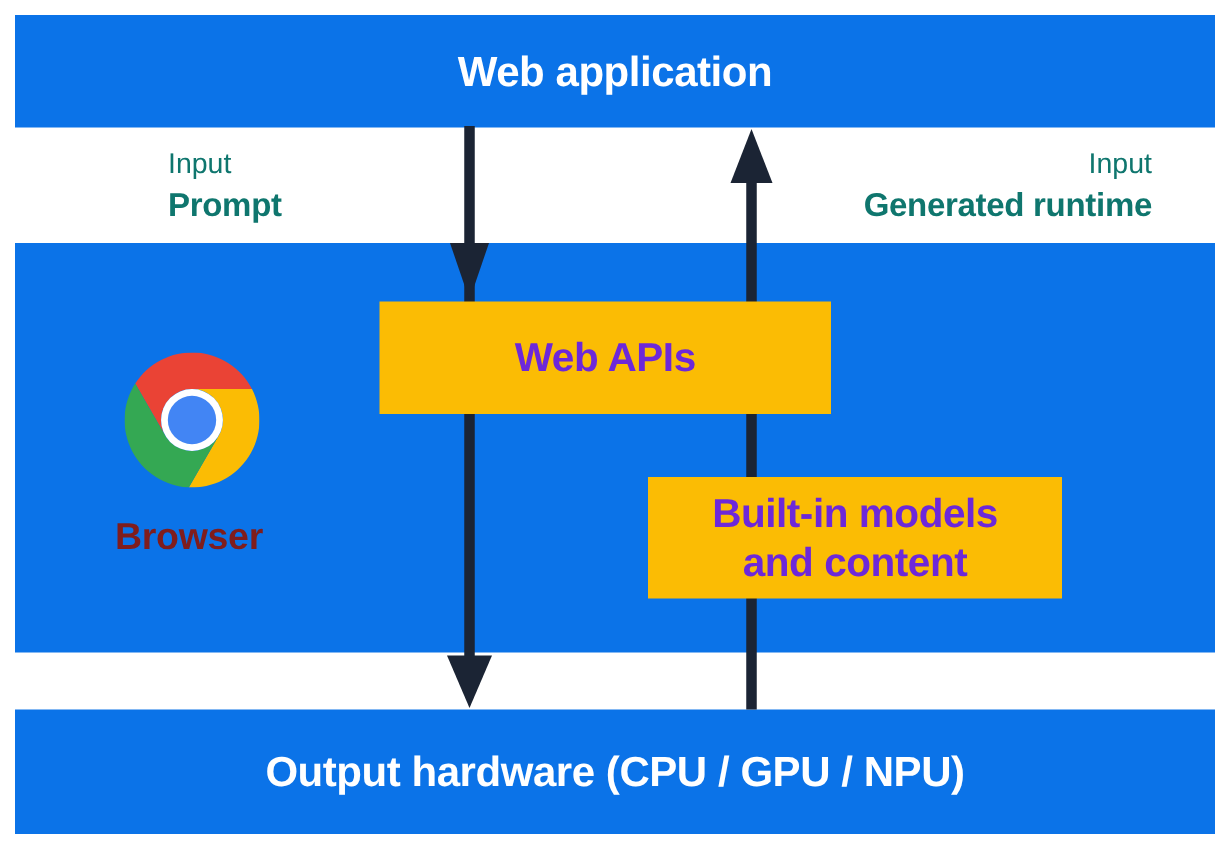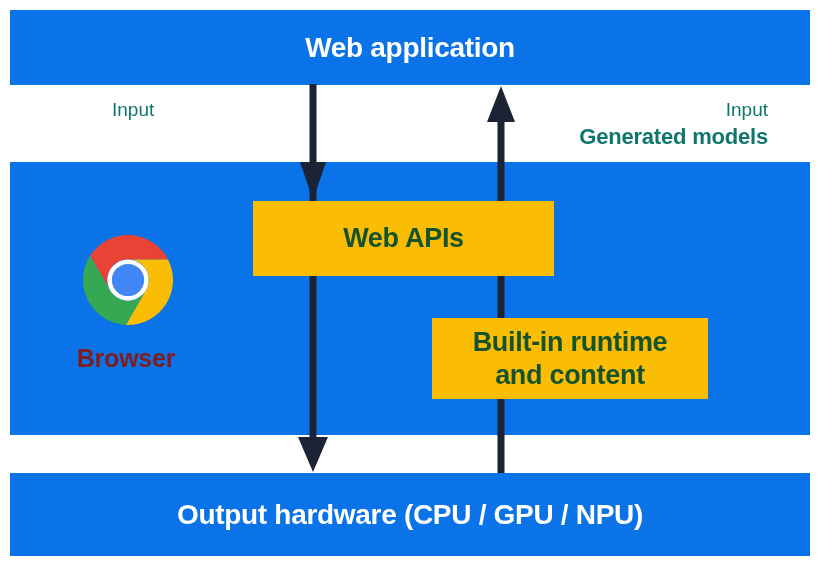--- a/index.html
+++ b/index.html
@@ -54,21 +54,21 @@
   }
 
   .yellow-box {
     position: absolute;
     background: #fbbc04;
     z-index: 3;
     display: flex;
     flex-direction: column;
     align-items: center;
     justify-content: center;
-    color: #14532d;
+    color: #6d28d9;
     font-size: 27px;
     font-weight: bold;
     letter-spacing: -0.3px;
     text-align: center;
     line-height: 1.2;
   }
   .box-webapis { left: 253px; top: 201px; width: 301px; height: 75px; }
   .box-models  { left: 432px; top: 318px; width: 276px; height: 81px; }
 
   .chrome-logo {
@@ -96,25 +96,26 @@
 <body>
 
 <div class="canvas">
 
   <div class="blue-band bar-top">
     <span class="band-label">Web application</span>
   </div>
 
   <div class="io-block io-left">
     <div class="io-title">Input</div>
+    <div class="io-value">Prompt</div>
   </div>
 
   <div class="io-block io-right">
     <div class="io-title">Input</div>
-    <div class="io-value">Generated models</div>
+    <div class="io-value">Generated runtime</div>
   </div>
 
   <div class="blue-band panel-mid"></div>
 
   <svg class="arrows-svg" viewBox="0 0 820 566" xmlns="http://www.w3.org/2000/svg" aria-hidden="true">
     <g fill="#1b2434">
       <rect x="309.5" y="84" width="7" height="358"></rect>
       <polygon points="300,162 326,162 313,200"></polygon>
       <polygon points="298,437 328,437 313,472"></polygon>
     </g>
@@ -131,21 +132,21 @@
     <circle cx="24" cy="24" r="11" fill="#ffffff"></circle>
     <circle cx="24" cy="24" r="8.6" fill="#4285f4"></circle>
   </svg>
   <div class="browser-label">Browser</div>
 
   <div class="yellow-box box-webapis">
     <span>Web APIs</span>
   </div>
 
   <div class="yellow-box box-models">
-    <span>Built-in runtime</span>
+    <span>Built-in models</span>
     <span>and content</span>
   </div>
 
   <div class="blue-band bar-bottom">
     <span class="band-label">Output hardware (CPU / GPU / NPU)</span>
   </div>
 
 </div>
 
 </body></html>

